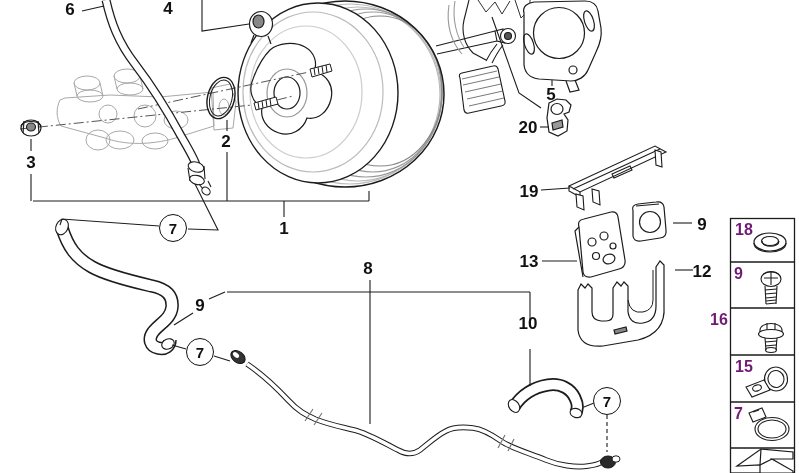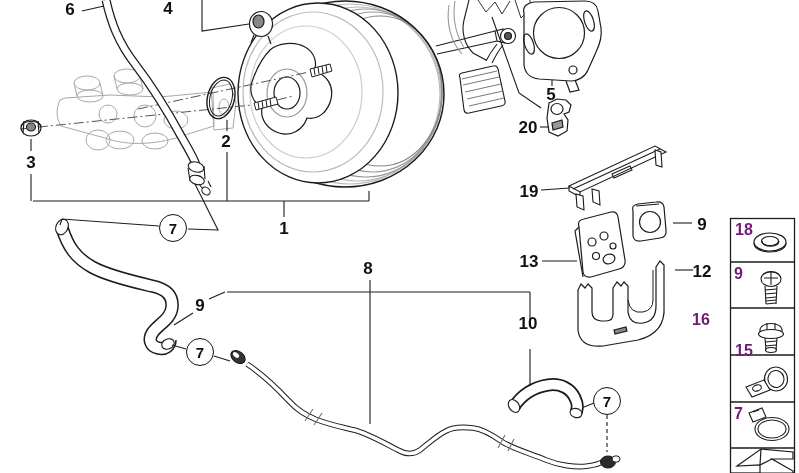--- a/index.html
+++ b/index.html
@@ -270,16 +270,16 @@
 <div class="callout" style="left:200px;top:306px">9</div>
 <div class="callout" style="left:368px;top:269px">8</div>
 <div class="callout" style="left:528px;top:324px">10</div>
 
 <div class="ccallout" style="left:173px;top:228px">7</div>
 <div class="ccallout" style="left:200px;top:352px">7</div>
 <div class="ccallout" style="left:607px;top:401px">7</div>
 
 <div class="legend-num" style="left:735px;top:221px">18</div>
 <div class="legend-num" style="left:734px;top:265px">9</div>
-<div class="legend-num" style="left:692px;top:311px">16</div>
-<div class="legend-num" style="left:735px;top:342px">15</div>
+<div class="legend-num" style="left:710px;top:311px">16</div>
+<div class="legend-num" style="left:735px;top:358px">15</div>
 <div class="legend-num" style="left:734px;top:405px">7</div>
 </div>
 
 </body></html>

